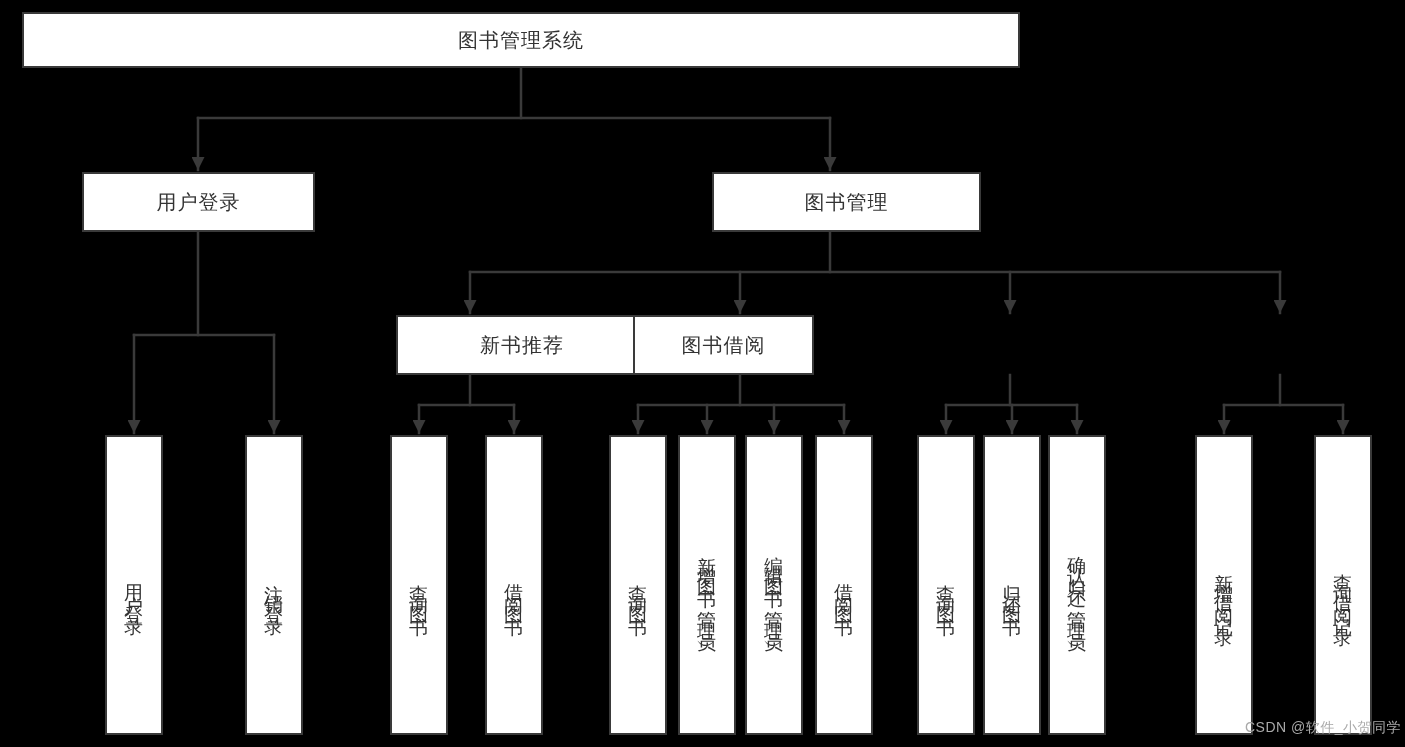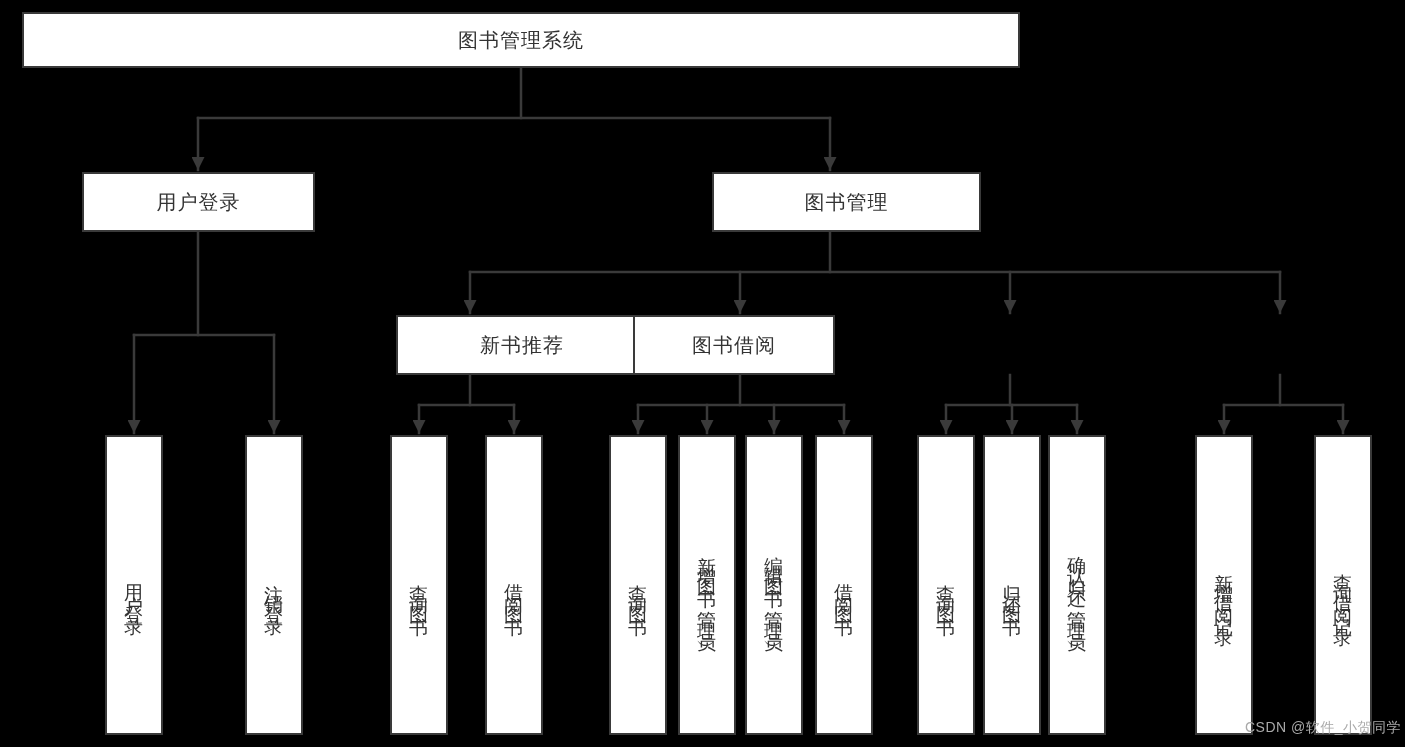--- a/index.html
+++ b/index.html
@@ -110,21 +110,21 @@
   <div class="node node-h" style="left:82px; top:172px; width:233px;">
     <span>用户登录</span>
   </div>
   <div class="node node-h" style="left:712px; top:172px; width:269px;">
     <span>图书管理</span>
   </div>
 
   <div class="node node-h" style="left:356px; top:315px; width:252px;margin-left:40px;">
     <span>新书推荐</span>
   </div>
-  <div class="node node-h" style="left:633px; top:315px; width:202px;">
+  <div class="node node-h" style="left:633px; top:315px; width:181px;">
     <span>图书借阅</span>
   </div>
 
   <div class="node node-leaf" style="left:105px;">
     <span class="vtext">用户登录</span>
   </div>
   <div class="node node-leaf" style="left:245px;">
     <span class="vtext">注销登录</span>
   </div>
 

